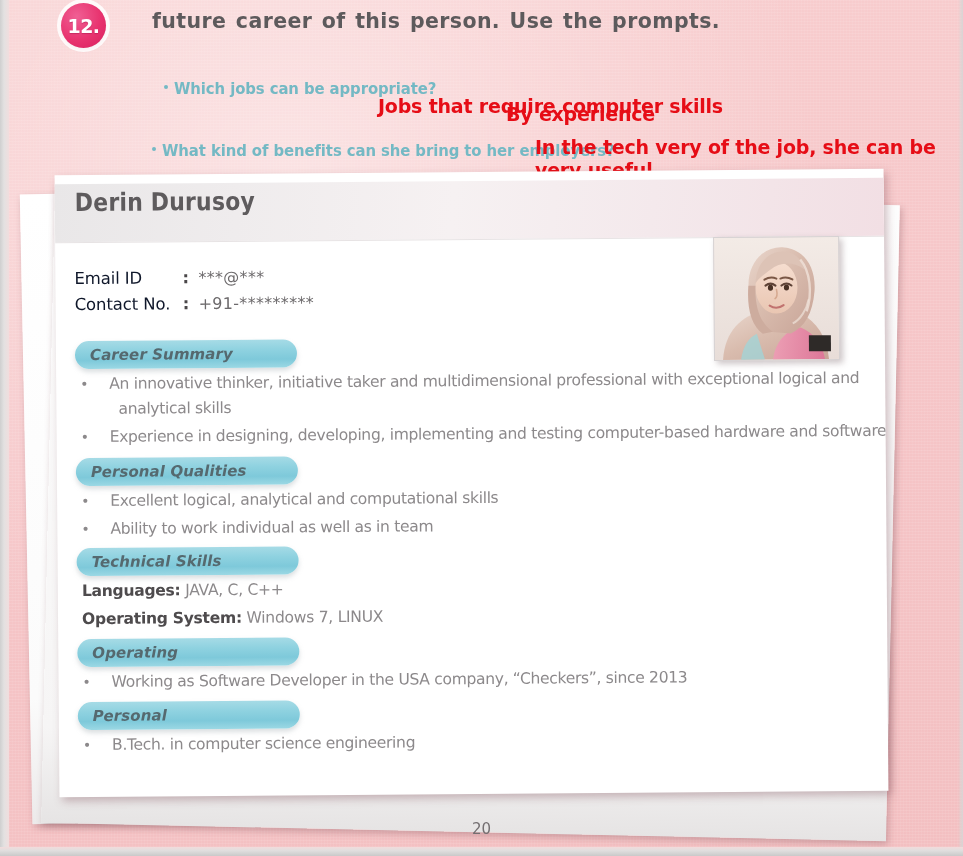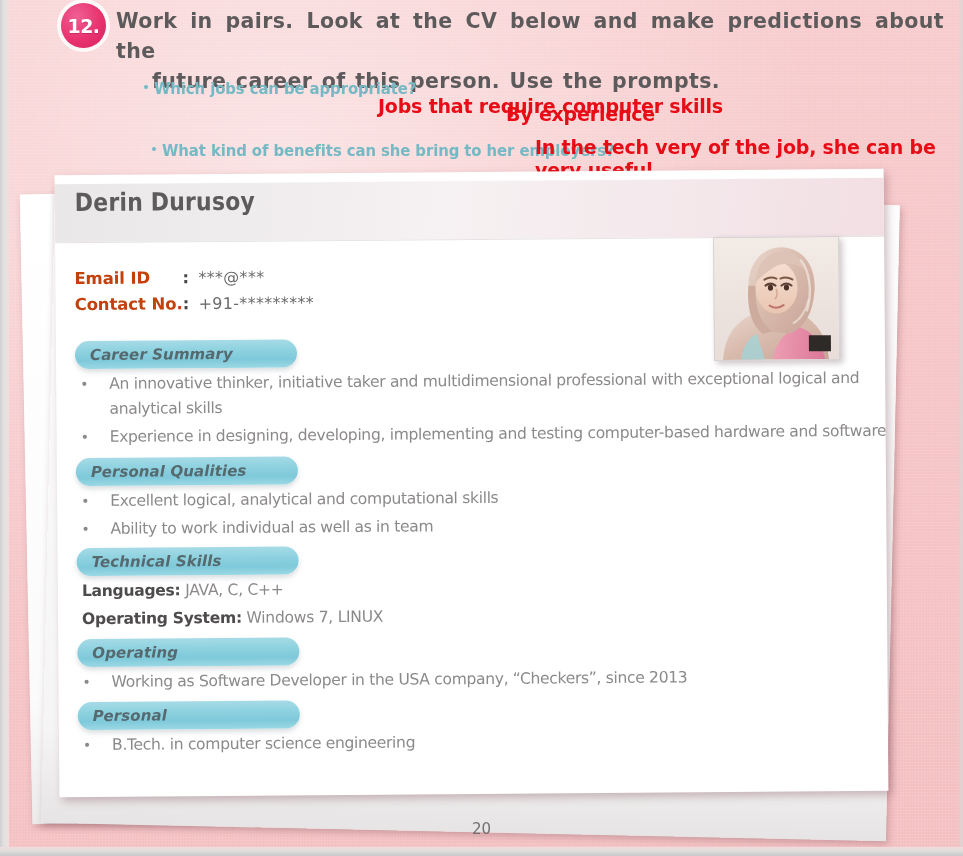--- a/index.html
+++ b/index.html
@@ -115,21 +115,21 @@
     color: #e60d16;
     font-family: "DejaVu Sans", sans-serif;
     font-weight: bold;
     font-size: 19px;
     line-height: 21px;
     letter-spacing: -.2px;
     white-space: pre-line;
     display: inline-block;
     vertical-align: middle;
   }
-  #prompt1 { left: 144px; top: 79px; text-decoration: underline; }
+  #prompt1 { left: 164px; top: 79px; text-decoration: underline; }
   #prompt2 { left: 152px; top: 110px; }
   #prompt3 { left: 152px; top: 141px; }
   #ann1 { position: absolute; left: 378px; top: 72px; margin-top: 24px; }
   #ann2 { position: absolute; left: 506px; top: 104px; }
   #ann3 { position: absolute; left: 535px; top: 136px; text-indent: 0; }
   #ann3 .ann { line-height: 23px; }
 
   
   .sheet {
     position: absolute;
@@ -181,23 +181,23 @@
     position: absolute;
     left: 19px; top: 94px;
   }
   .contact-row {
     display: flex;
     align-items: baseline;
     height: 26px;
   }
   .contact-label {
     width: 108px;
-    color: #c2410c;
-    font-family: "DejaVu Sans", sans-serif;
-    font-weight: bold;
+    color: #0f172a;
+    font-family: "DejaVu Sans", sans-serif;
+    font-weight: normal;
     font-size: 16.5px;
     letter-spacing: -.1px;
   }
   .contact-colon {
     width: 16px;
     color: #4a4749;
     font-family: "DejaVu Sans", sans-serif;
     font-weight: bold;
     font-size: 16.5px;
   }
@@ -286,21 +286,20 @@
 <div id="page">
   <div id="grain"></div>
   <div id="left-gutter"></div>
   <div id="right-gutter"></div>
 
   <div id="ex-badge">
     <span>12.</span>
   </div>
 
   <div id="ex-text">
-    <div class="l1">Work in pairs. Look at the CV below and make predictions about the</div>
     <div class="l2">future career of this person. Use the prompts.</div>
   </div>
 
   <div class="prompt-row" id="prompt1">
     <span class="prompt-dot"></span><span class="prompt-q">Which jobs can be appropriate?</span>
   </div>
   <div id="ann1">
     <span class="ann">Jobs that require computer skills</span>
   </div>
 
@@ -390,21 +389,21 @@
       </svg>
     </div>
 
     <div class="pill" style="left:19px; top:166px; width:222px;">
       <span>Career Summary</span>
     </div>
     <div class="bullet-line" style="left:53px; top:200px;">
       <span class="bt">•</span>
       <span>An innovative thinker, initiative taker and multidimensional professional with exceptional logical and</span>
     </div>
-    <div class="bullet-line" style="left:53px; top:225px;">
+    <div class="bullet-line" style="left:62px; top:225px;">
       <span>analytical skills</span>
     </div>
     <div class="bullet-line" style="left:53px; top:253px;">
       <span class="bt">•</span>
       <span>Experience in designing, developing, implementing and testing computer-based hardware and software</span>
     </div>
 
     <div class="pill" style="left:19px; top:283px; width:222px;">
       <span>Personal Qualities</span>
     </div>

